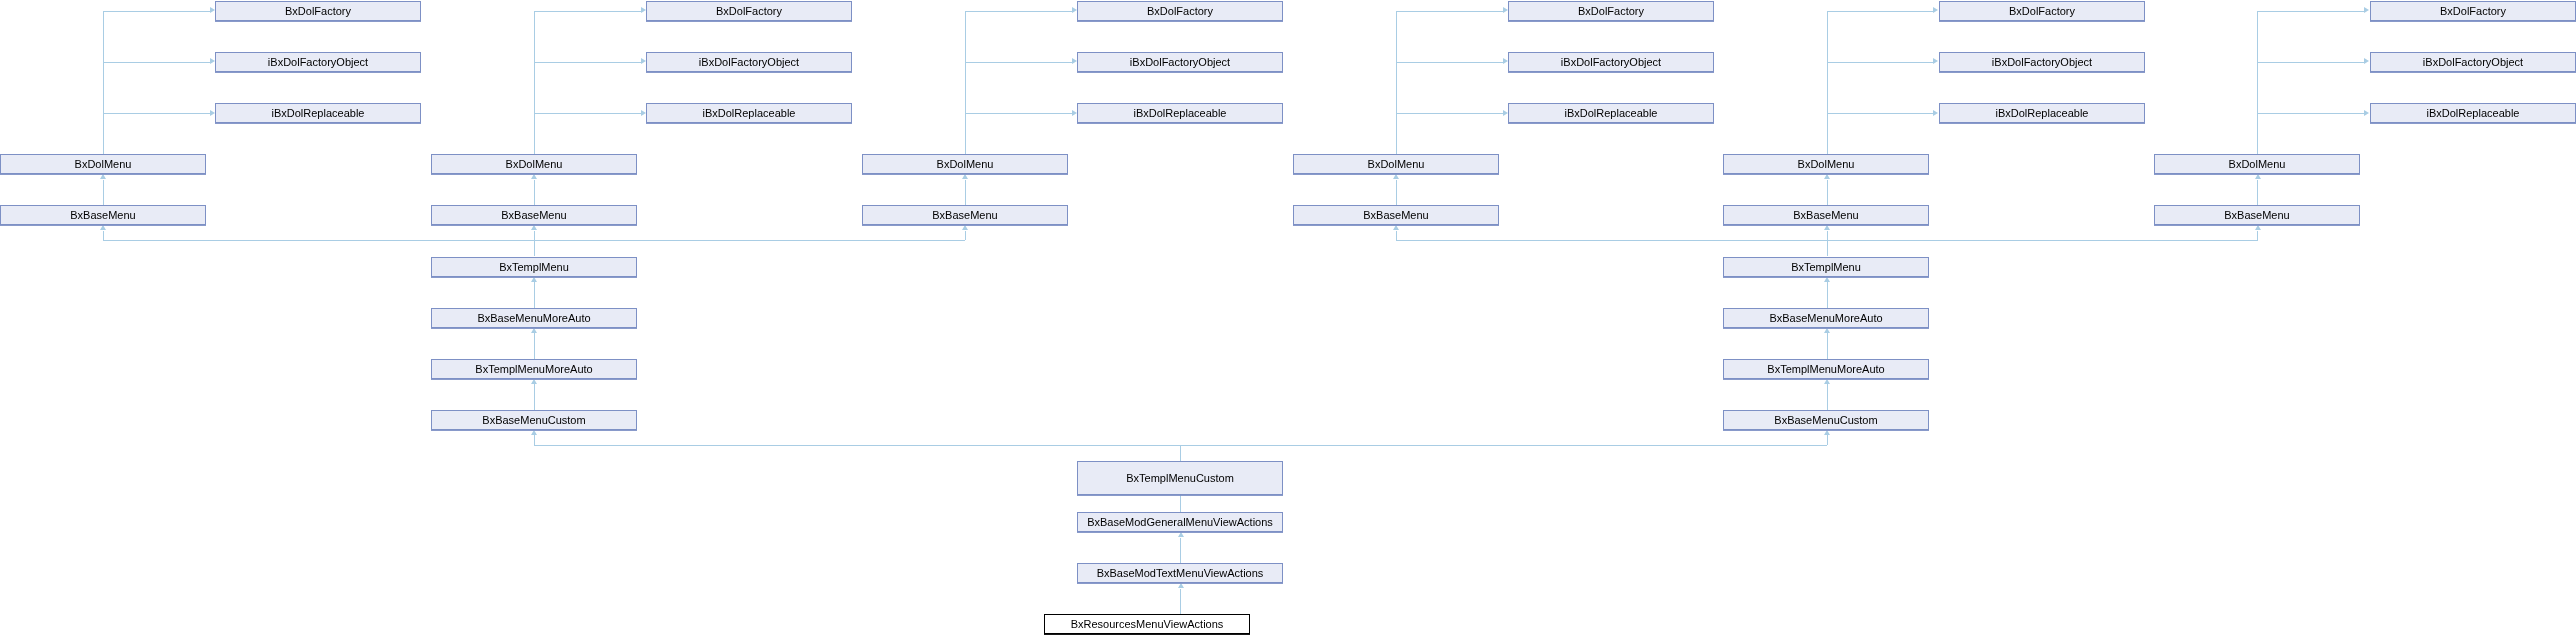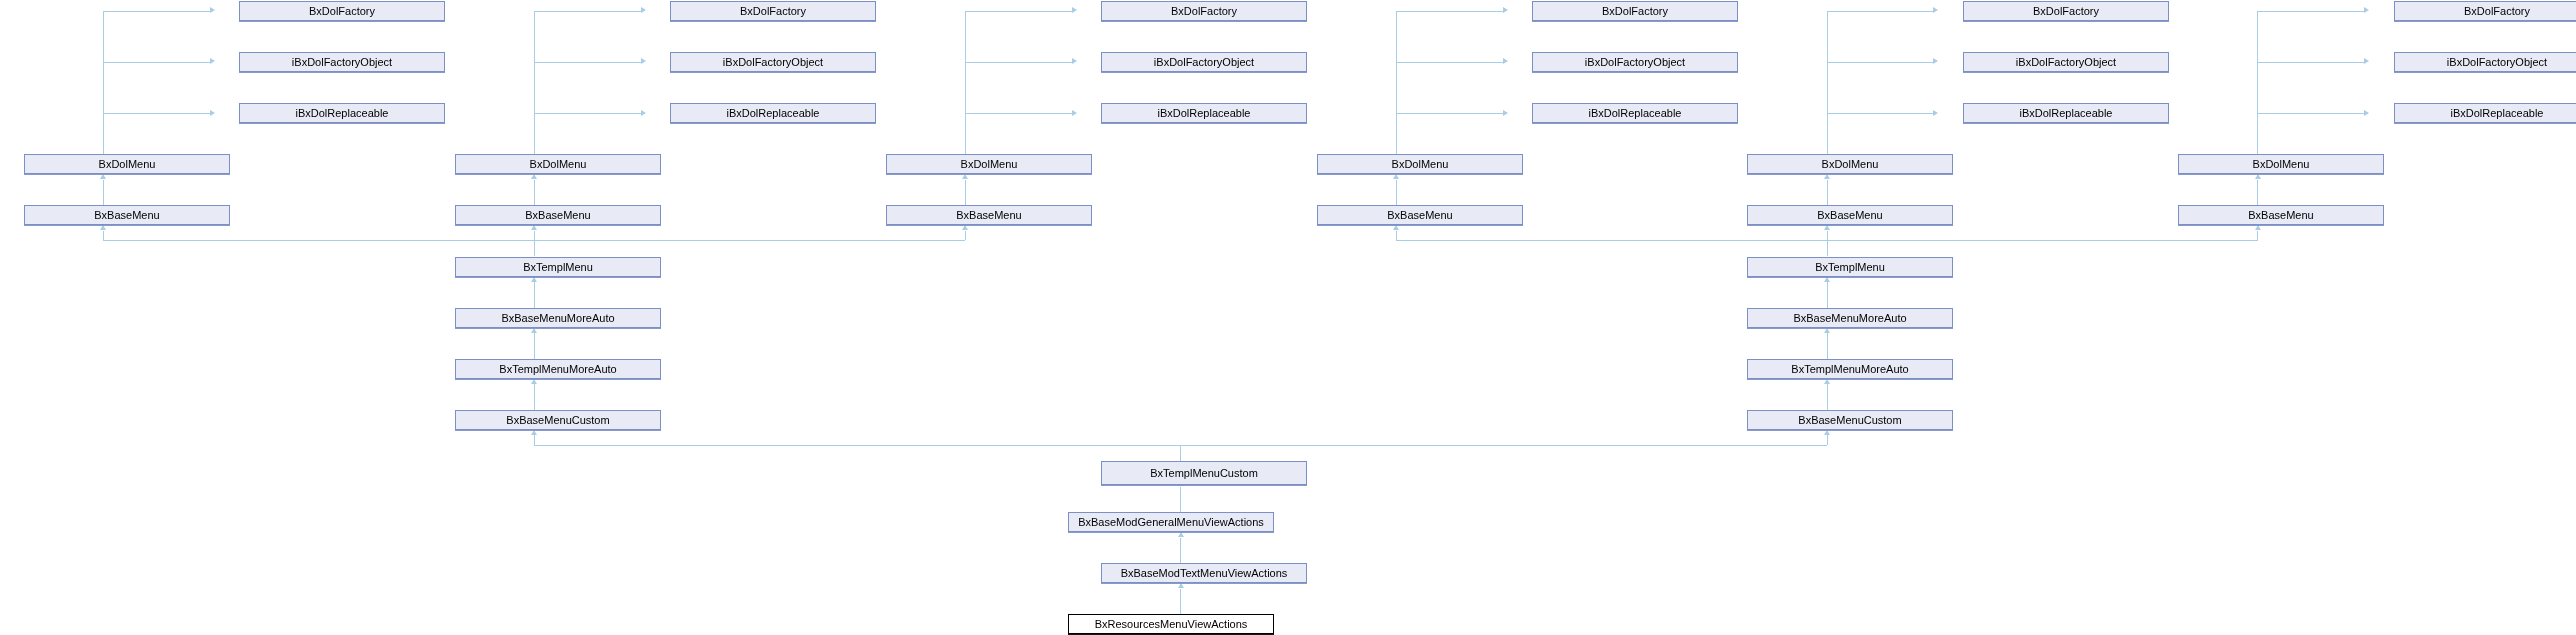--- a/index.html
+++ b/index.html
@@ -19,21 +19,20 @@
     background:var(--node-fill,#e8ebf6);
     border:0.9px solid var(--node-border,#7d90c5);
     display:flex;
     align-items:center;
     justify-content:center;
     font-size:11px;
     color:var(--node-text,#000000);
     white-space:nowrap;
     cursor:pointer;
     box-shadow:0 0.9px 0 var(--node-border,#7d90c5);
-    margin-left:24px;
   }
   .node.current{
     background:var(--current-fill,#ffffff);
     border:0.9px solid var(--current-border,#000000);
     box-shadow:0 0.9px 0 var(--current-border,#000000);
     cursor:default;
   }
   .line{position:absolute;background:var(--edge,#a9cde4);}
   .line-h{height:0.9px;}
   .line-v{width:0.9px;}
@@ -178,18 +177,18 @@
     <div class="node" style="left: 1723px; top: 205px; width: 206px; height: 20px;">BxBaseMenu</div>
     <div class="node" style="left: 2154px; top: 205px; width: 206px; height: 20px;">BxBaseMenu</div>
     <div class="node" style="left: 431px; top: 257px; width: 206px; height: 20px;">BxTemplMenu</div>
     <div class="node" style="left: 1723px; top: 257px; width: 206px; height: 20px;">BxTemplMenu</div>
     <div class="node" style="left: 431px; top: 308px; width: 206px; height: 20px;">BxBaseMenuMoreAuto</div>
     <div class="node" style="left: 1723px; top: 308px; width: 206px; height: 20px;">BxBaseMenuMoreAuto</div>
     <div class="node" style="left: 431px; top: 359px; width: 206px; height: 20px;">BxTemplMenuMoreAuto</div>
     <div class="node" style="left: 1723px; top: 359px; width: 206px; height: 20px;">BxTemplMenuMoreAuto</div>
     <div class="node" style="left: 431px; top: 410px; width: 206px; height: 20px;">BxBaseMenuCustom</div>
     <div class="node" style="left: 1723px; top: 410px; width: 206px; height: 20px;">BxBaseMenuCustom</div>
-    <div class="node" style="left: 1077px; top: 461px; width: 206px; height: 24px;">BxTemplMenuCustom</div>
-    <div class="node" style="left: 1044px; top: 512px; width: 206px; height: 20px;">BxBaseModGeneralMenuViewActions</div>
+    <div class="node" style="left: 1077px; top: 461px; width: 206px; height: 34px;">BxTemplMenuCustom</div>
+    <div class="node" style="left: 1077px; top: 512px; width: 206px; height: 20px;">BxBaseModGeneralMenuViewActions</div>
     <div class="node" style="left: 1077px; top: 563px; width: 206px; height: 20px;">BxBaseModTextMenuViewActions</div>
     <div class="node current" style="left: 1044px; top: 614px; width: 206px; height: 20px;">BxResourcesMenuViewActions</div>
   </div>
 
 
 </body></html>

